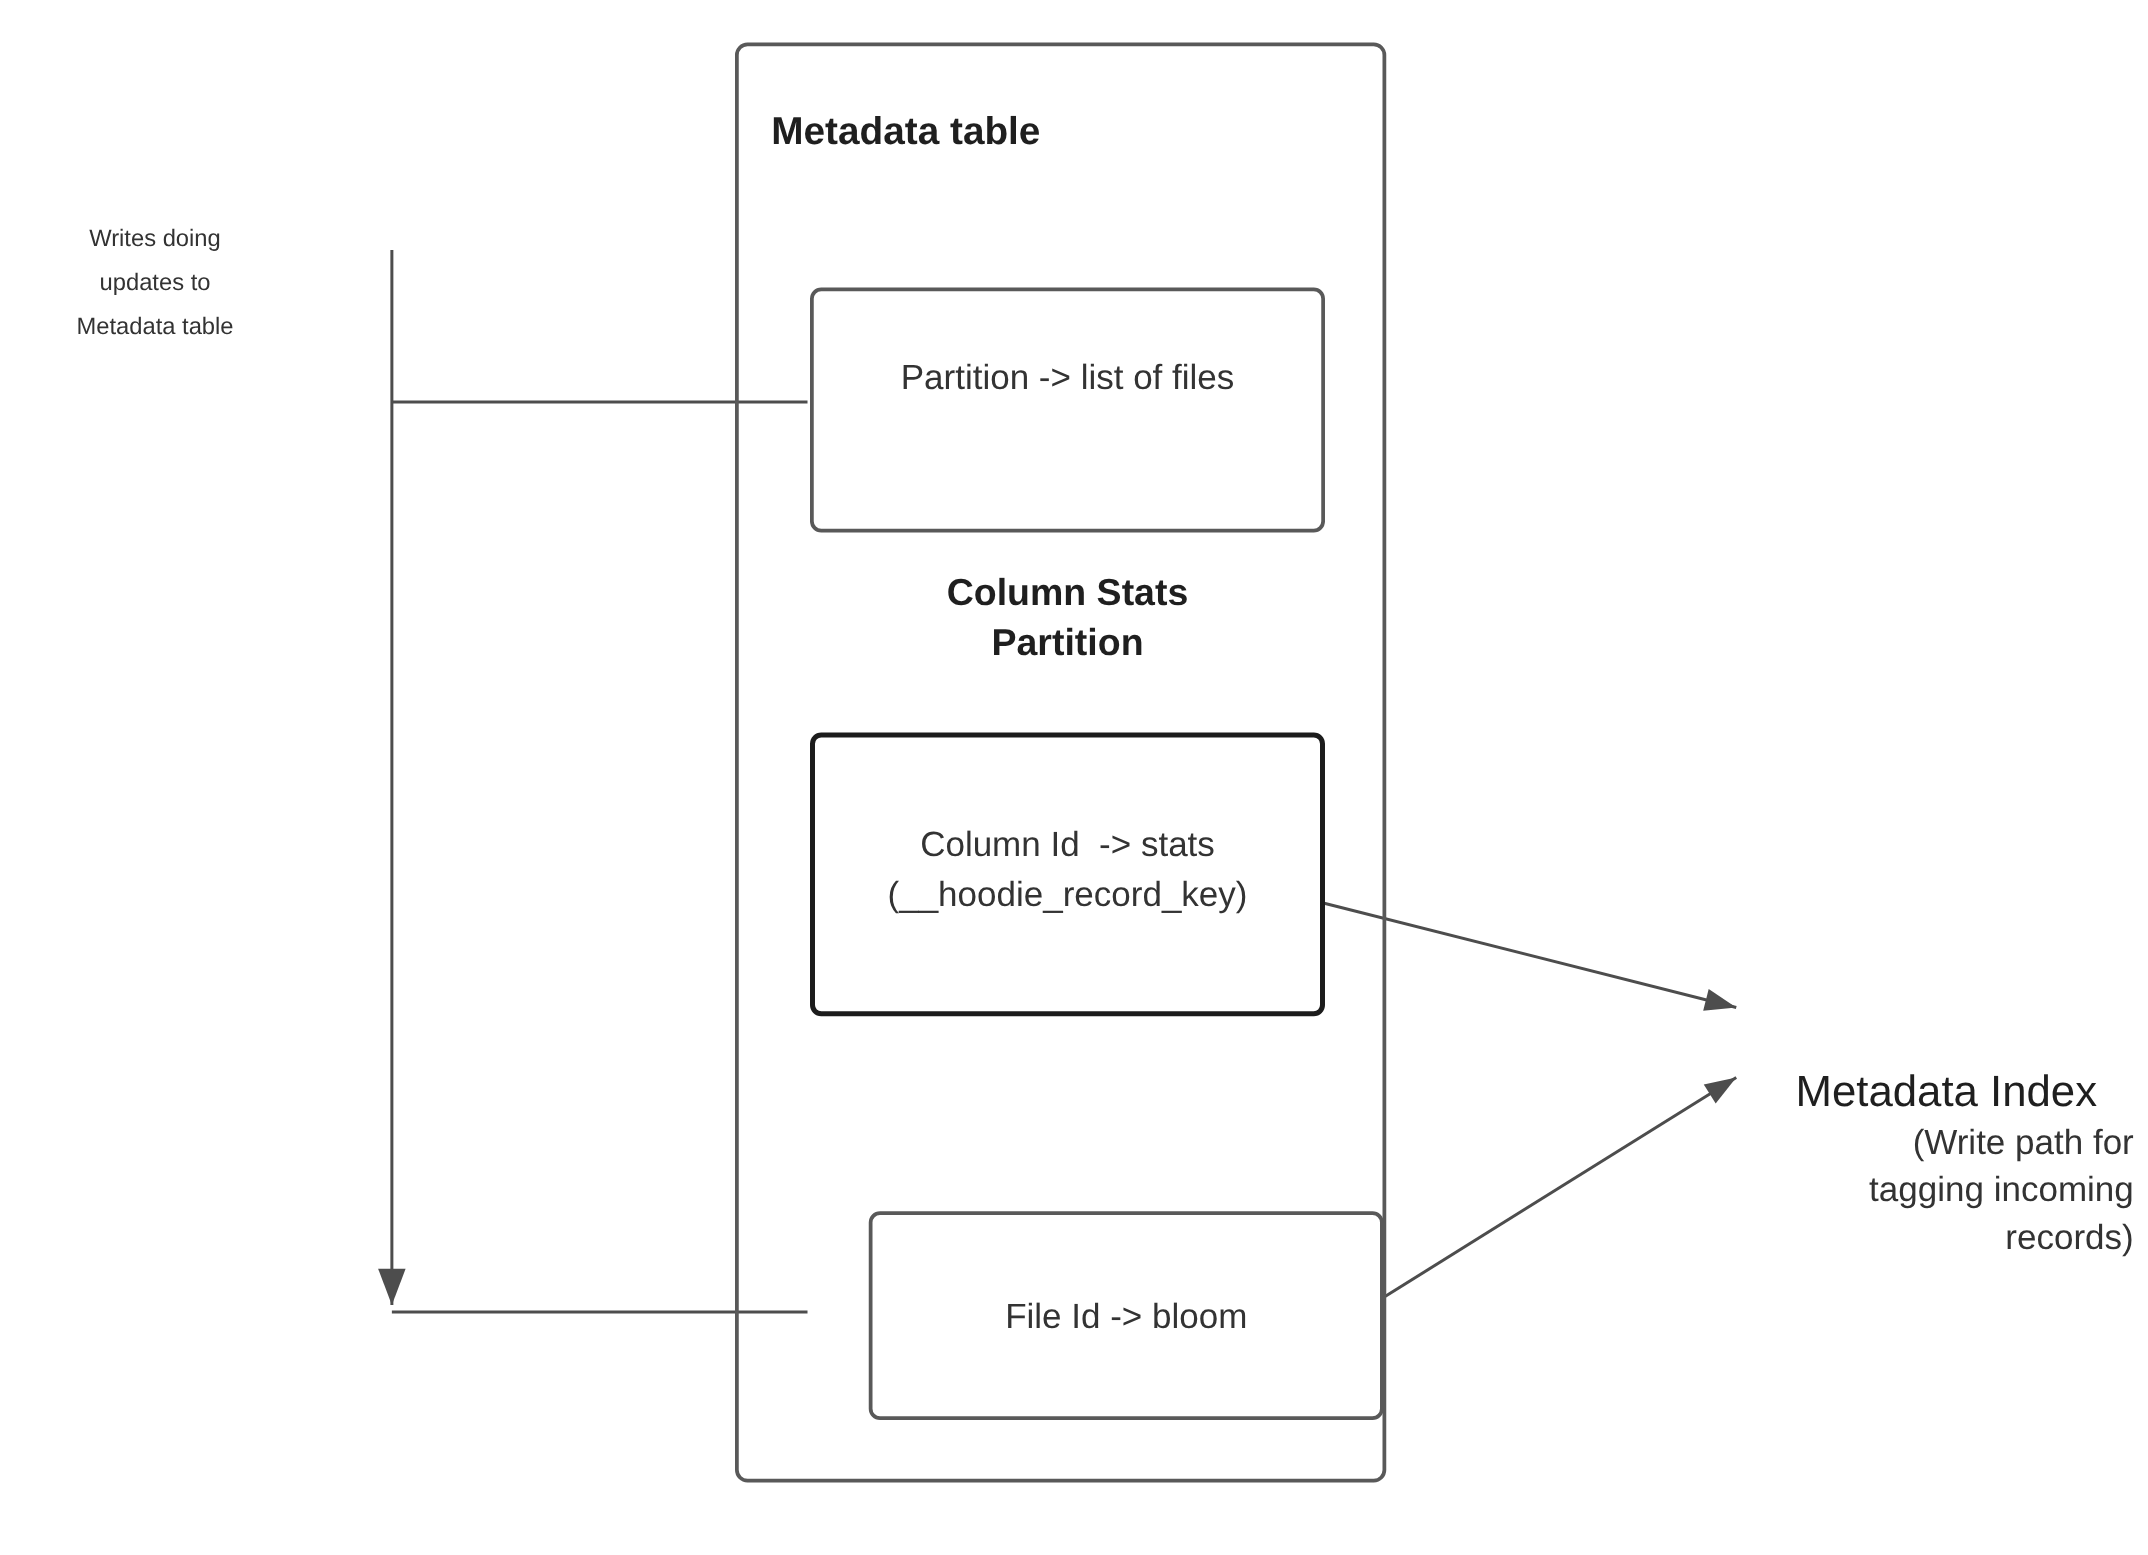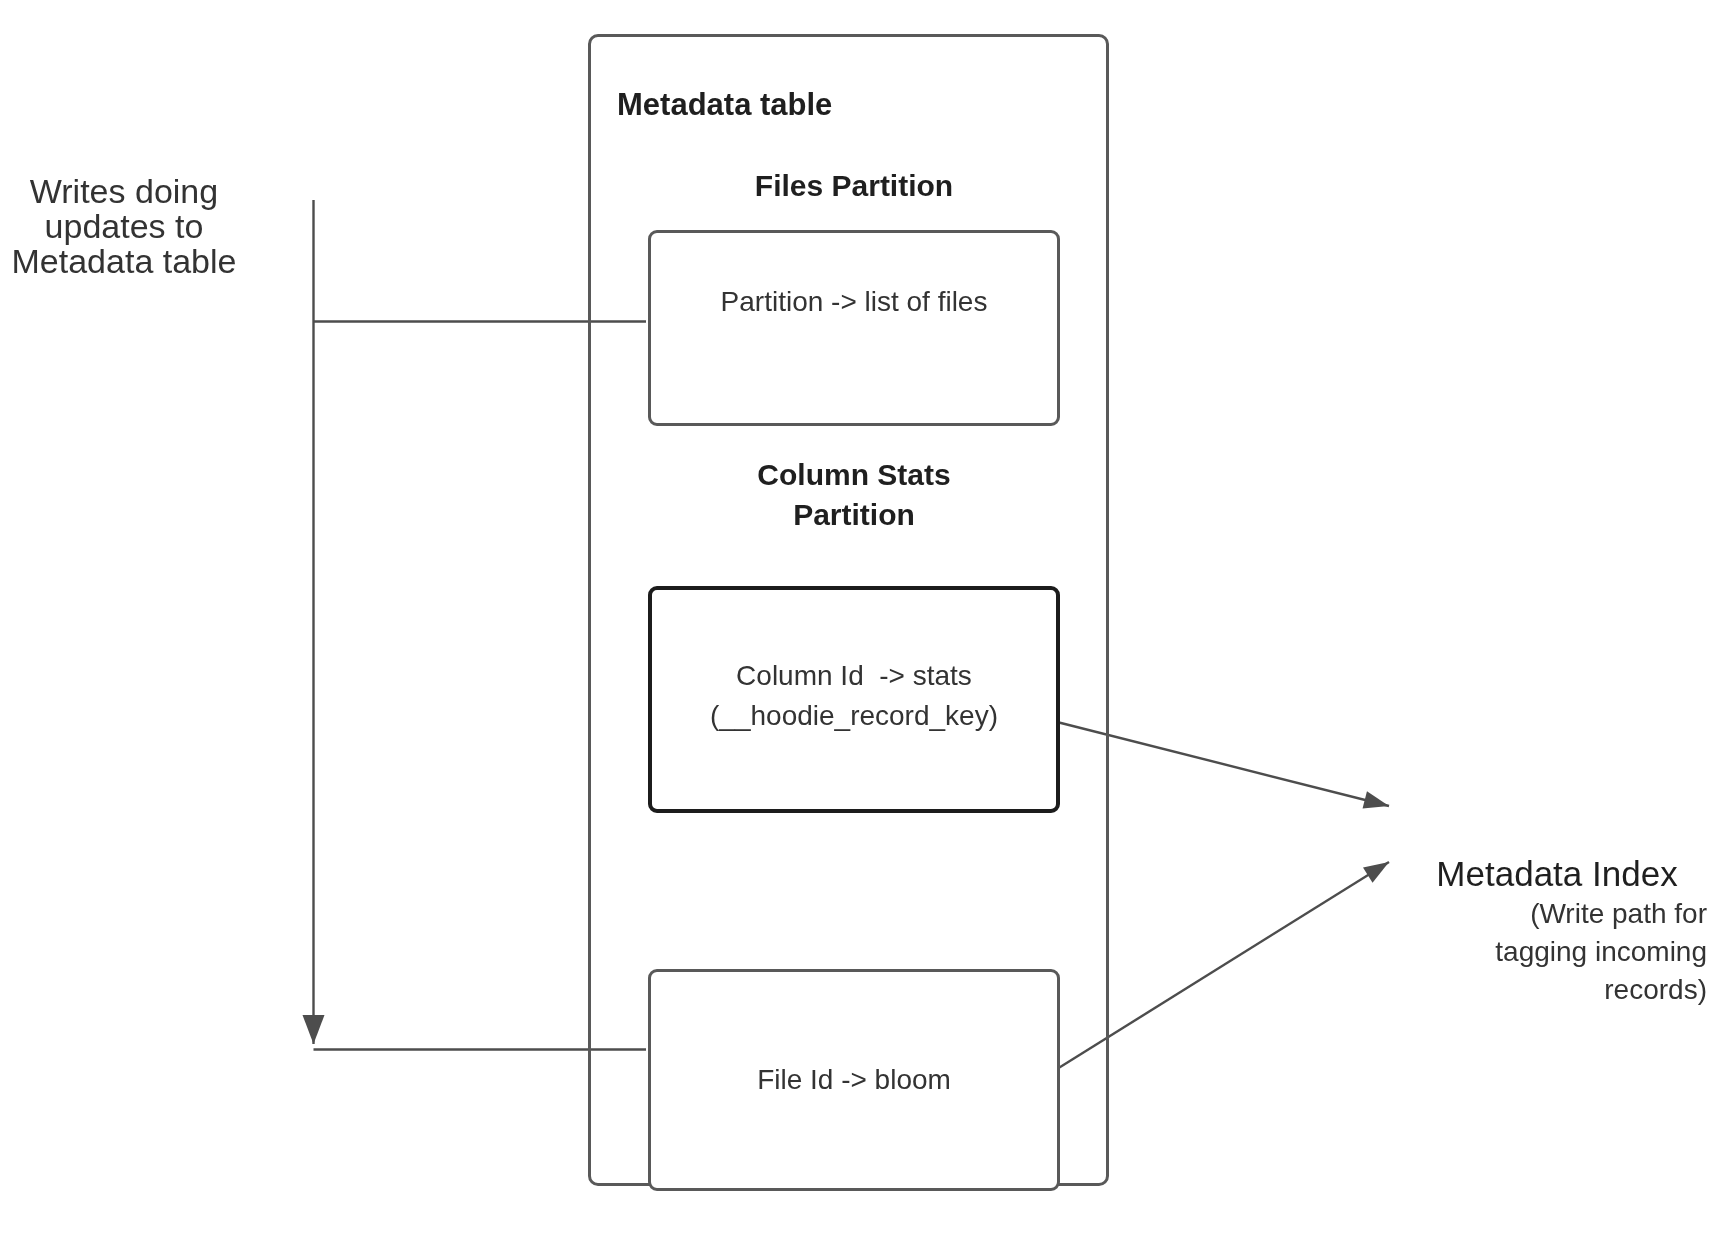--- a/index.html
+++ b/index.html
@@ -30,21 +30,21 @@
     stroke: var(--line, #4d4d4d);
     stroke-width: 2.4;
     fill: none;
   }
   #connector-layer .head-fill { fill: var(--line, #4d4d4d); }
 
   .left-note {
     position: absolute;
     left: 8px; top: 174px; width: 232px;
     text-align: center;
-    font-size: 34px;
+    font-size: 19px;
     line-height: 35px;
     color: var(--body-text);
     white-space: pre-wrap;
   }
 
   .outer-box {
     position: absolute;
     left: 588px; top: 34px;
     width: 521px; height: 1152px;
     border: 3px solid var(--box-border);
@@ -78,21 +78,21 @@
     left: 57px; width: 412px;
     border: 3px solid var(--box-border);
     border-radius: 9px;
     background: var(--bg);
     display: flex;
     align-items: center;
     justify-content: center;
   }
   #files-box { top: 193px; height: 196px; padding-bottom: 52px; }
   #cs-box    { top: 549px; height: 227px; border: 4px solid var(--emphasis-border); padding-bottom: 8px; }
-  #bloom-box { top: 932px; height: 222px; }
+  #bloom-box { top: 932px; height: 167px; margin-left: 47px; }
 
   .box-text {
     font-size: 28px;
     line-height: 40px;
     text-align: center;
     color: var(--body-text);
     white-space: pre-wrap;
   }
 
   .index-title {
@@ -136,21 +136,20 @@
     <path class="conn" d="M1057,1069 L1389,862" marker-end="url(#head)"></path>
   </svg>
 
   <div class="left-note">Writes doing
 updates to
 Metadata table</div>
 
   <div class="outer-box">
     <div class="table-title">Metadata table</div>
 
-    <div class="sec-heading" id="files-heading">Files Partition</div>
     <div class="inner-box" id="files-box">
       <div class="box-text">Partition -&gt; list of files</div>
     </div>
 
     <div class="sec-heading" id="cs-heading">Column Stats
 Partition</div>
     <div class="inner-box" id="cs-box">
       <div class="box-text">Column Id  -&gt; stats
 (__hoodie_record_key)</div>
     </div>

